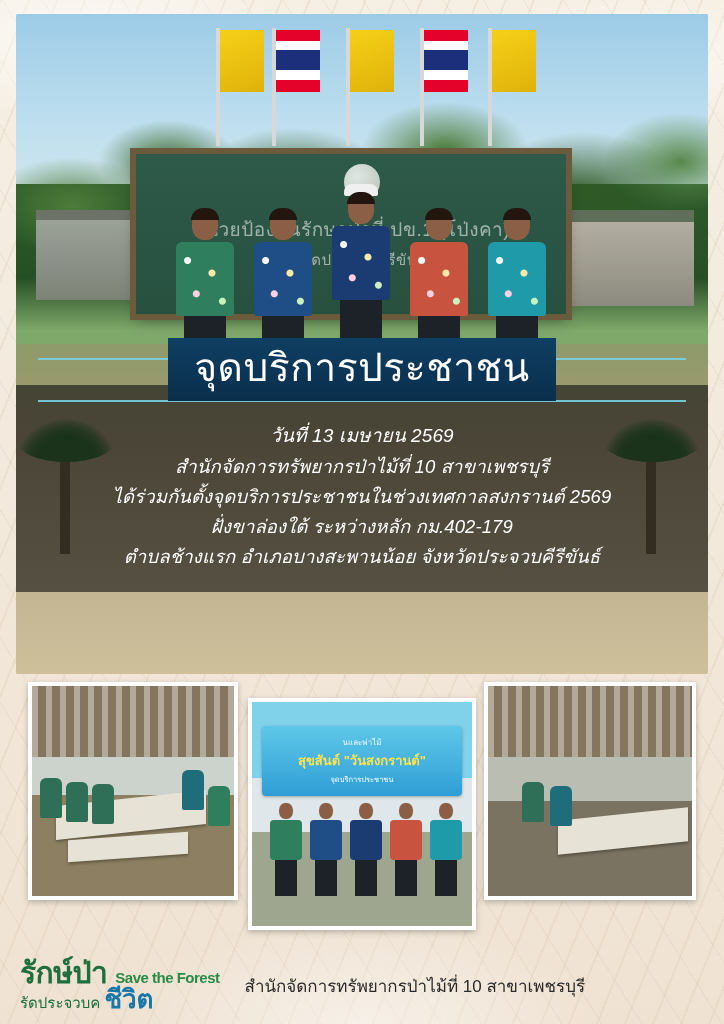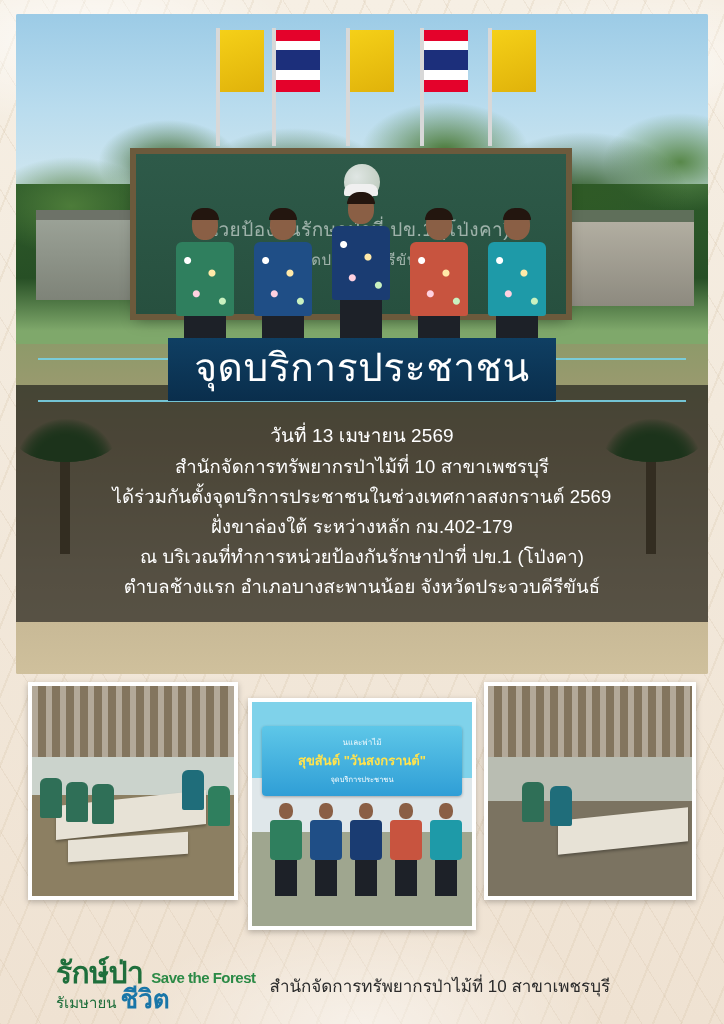--- a/index.html
+++ b/index.html
@@ -132,20 +132,21 @@
   }
   .palm.pl { left:44px; } .palm.pr { right:52px; }
 
   
   .overlay {
     position: absolute; left: 16px; right: 16px; top: 385px;
     padding: 36px 26px 20px;
     background: rgba(18,18,18,.62);
     color: #ffffff;
     text-align: center;
+    font-style: italic;
   }
   .title-wrap {
     position: absolute; left: 16px; right: 16px; top: 338px;
     display:flex; justify-content:center;
   }
   .title-bar {
     position: absolute; left: 22px; right: 22px; top: 20px; height: 2px;
     background: rgba(120,210,230,.9);
   }
   .title-bar.bottom { top: 62px; }
@@ -198,21 +199,21 @@
 
   .tbl { position:absolute; background:#e7e2d6; box-shadow:0 2px 3px rgba(0,0,0,.3); }
   .t1 { left:24px; top:112px; width:150px; height:34px; transform:skewY(-6deg); }
   .t2 { left:36px; top:150px; width:120px; height:22px; transform:skewY(-4deg); }
   .sit { position:absolute; width:22px; height:40px; background:#2f6f57; border-radius:6px 6px 2px 2px; }
   .s1{left:8px;top:92px;} .s2{left:34px;top:96px;} .s3{left:60px;top:98px;}
   .s4{left:150px;top:84px;background:#1f6d7a;} .s5{left:176px;top:100px;background:#2f7f5e;}
 
   
   .footer { position:absolute; left:0; right:0; bottom:0; height:78px;
-    display:flex; align-items:center; padding-left:56px; gap:14px; }
+    display:flex; align-items:center; padding-left:20px; gap:25px; }
   .brand { position:relative; line-height:1; }
   .brand-1 { font-size:30px; color:#1f6f3c; font-weight:bold; letter-spacing:-.5px; }
   .brand-1 .sv { font-size:15px; color:#2b8a46; }
   .brand-2 { font-size:15px; color:#1f6f3c; margin-top:-2px; }
   .brand-2 .life { font-size:26px; color:#1976a8; font-weight:bold; }
   .footer-text { font-size:17px; color:#2b2b2b; }
 </style>
 </head>
 <body>
 
@@ -309,21 +310,20 @@
           <div class="legs"></div>
         </div>
     </div>
   </div>
 
   <div class="overlay">
     <div class="ov-line first">วันที่ 13 เมษายน 2569</div>
     <div class="ov-line">สำนักจัดการทรัพยากรป่าไม้ที่ 10 สาขาเพชรบุรี</div>
     <div class="ov-line">ได้ร่วมกันตั้งจุดบริการประชาชนในช่วงเทศกาลสงกรานต์ 2569</div>
     <div class="ov-line">ฝั่งขาล่องใต้ ระหว่างหลัก กม.402-179</div>
-    <div class="ov-line">ณ บริเวณที่ทำการหน่วยป้องกันรักษาป่าที่ ปข.1 (โป่งคา)</div>
     <div class="ov-line">ตำบลช้างแรก อำเภอบางสะพานน้อย จังหวัดประจวบคีรีขันธ์</div>
   </div>
 
   <div class="title-wrap">
     <div class="title-bar"></div>
     <div class="title-bar bottom"></div>
     <div class="title">จุดบริการประชาชน</div>
   </div>
 
   <div class="strip">
@@ -383,20 +383,20 @@
 
   </div>
 
   <div class="footer">
     <div class="brand">
       <div class="brand-1">
         <span>รักษ์ป่า</span>
         <span class="sv">Save the Forest</span>
       </div>
       <div class="brand-2">
-        <span>รัเมษายน</span>
+        <span>รัดประจวบค</span>
         <span class="life">ชีวิต</span>
       </div>
     </div>
     <div class="footer-text">สำนักจัดการทรัพยากรป่าไม้ที่ 10 สาขาเพชรบุรี</div>
   </div>
 
 </div>
 
 </body></html>

